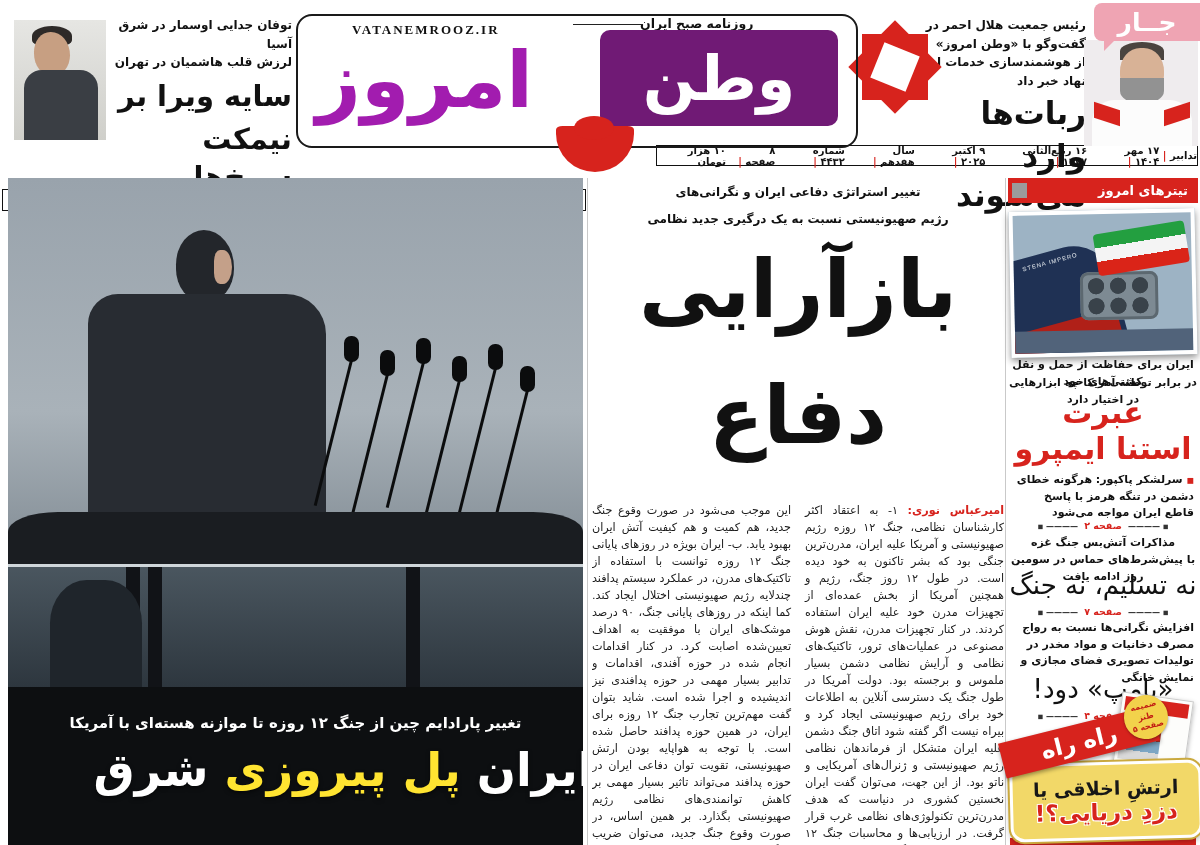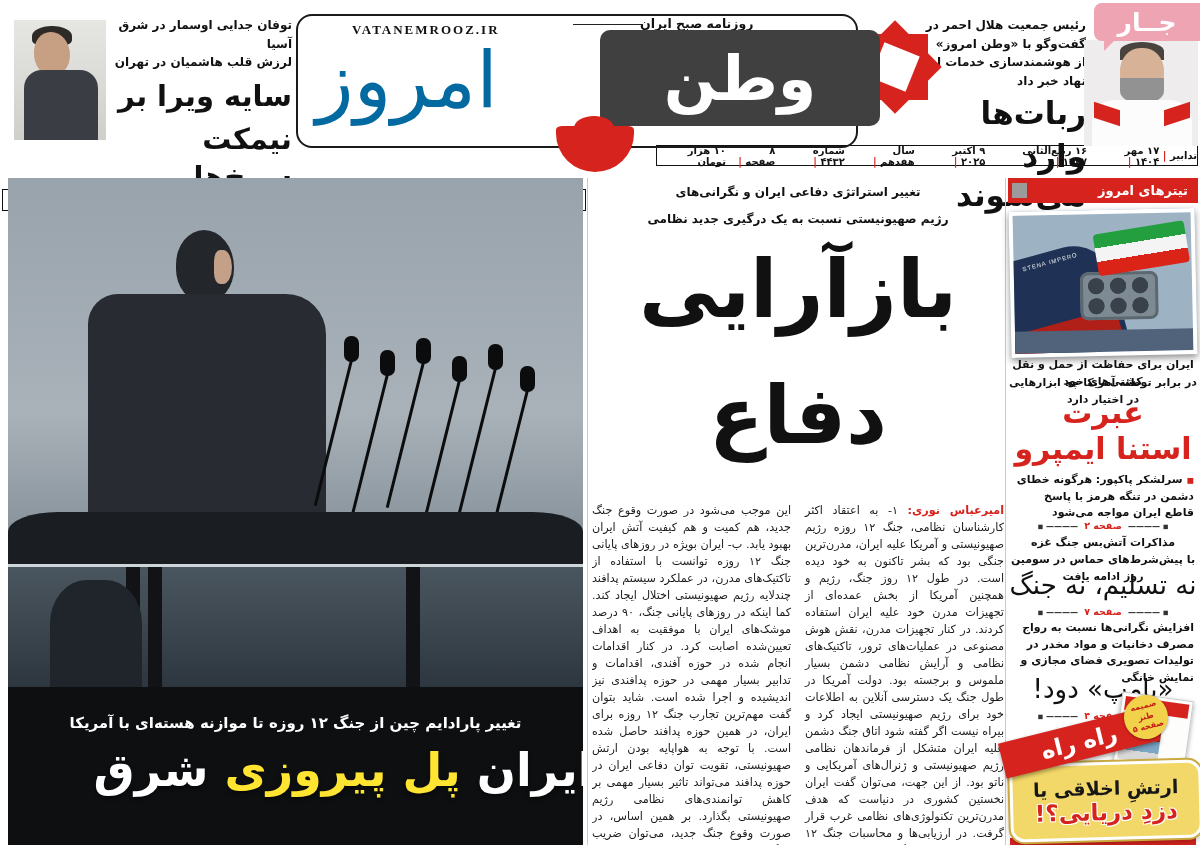--- a/index.html
+++ b/index.html
@@ -14,22 +14,22 @@
   .coach .body{position:absolute;left:10px;top:50px;width:74px;height:72px;background:#3a3e44;border-radius:18px 18px 0 0;}
   .tl-block{left:104px;top:16px;width:188px;text-align:right;}
   .kicker-s{font-size:12px;font-weight:bold;line-height:1.55;}
   .tl-head{font-size:29px;font-weight:bold;line-height:1.3;margin-top:6px;letter-spacing:-0.5px;}
   .pageref{font-size:10px;font-weight:bold;color:#d7231d;margin-top:4px;}
   
   .logo-box{left:296px;top:14px;width:558px;height:130px;border:2px solid #1a1a1a;border-radius:16px;z-index:3;}
   .logo-url{left:352px;top:22px;font-family:"Liberation Serif",serif;font-size:13px;font-weight:bold;letter-spacing:2px;z-index:4;}
   .logo-tag{left:640px;top:16px;font-size:12.5px;font-weight:bold;z-index:4;}
   .logo-tag::before{content:"";position:absolute;right:110px;top:8px;width:70px;border-top:1.5px solid #222;}
-  .logo-amrooz{left:316px;top:30px;font-size:78px;line-height:100px;font-weight:normal;color:#0369a1;z-index:4;}
-  .logo-vatan{left:600px;top:30px;width:280px;height:96px;background:#404040;border-radius:10px;z-index:4;
+  .logo-amrooz{left:316px;top:30px;font-size:78px;line-height:100px;font-weight:bold;color:#a21caf;z-index:4;}
+  .logo-vatan{left:600px;top:30px;width:238px;height:96px;background:#701a75;border-radius:10px;z-index:4;
               display:flex;align-items:center;justify-content:center;color:#fff;font-size:62px;font-weight:bold;}
   .logo-tail{left:556px;top:126px;width:78px;height:46px;background:#d7231d;border-radius:10% 10% 60% 60%/10% 10% 100% 100%;z-index:5;}
   .logo-tail::after{content:"";position:absolute;left:18px;top:-10px;width:40px;height:24px;background:#d7231d;border-radius:50%;}
   .star8{left:862px;top:34px;width:66px;height:66px;background:#d7231d;z-index:1;}
   .star8::before{content:"";position:absolute;inset:0;background:#d7231d;transform:rotate(45deg);}
   .star8::after{content:"";position:absolute;inset:14px;background:#fff;transform:rotate(22deg);}
   
   .banner{left:1094px;top:3px;width:106px;height:38px;background:#efa4b3;border-radius:8px 0 0 8px;z-index:2;
           display:flex;align-items:center;justify-content:center;color:#fff;font-size:25px;font-weight:bold;}
   .banner::after{content:"";position:absolute;left:10px;bottom:-10px;border:7px solid transparent;border-top-color:#efa4b3;border-left-color:#efa4b3;}

